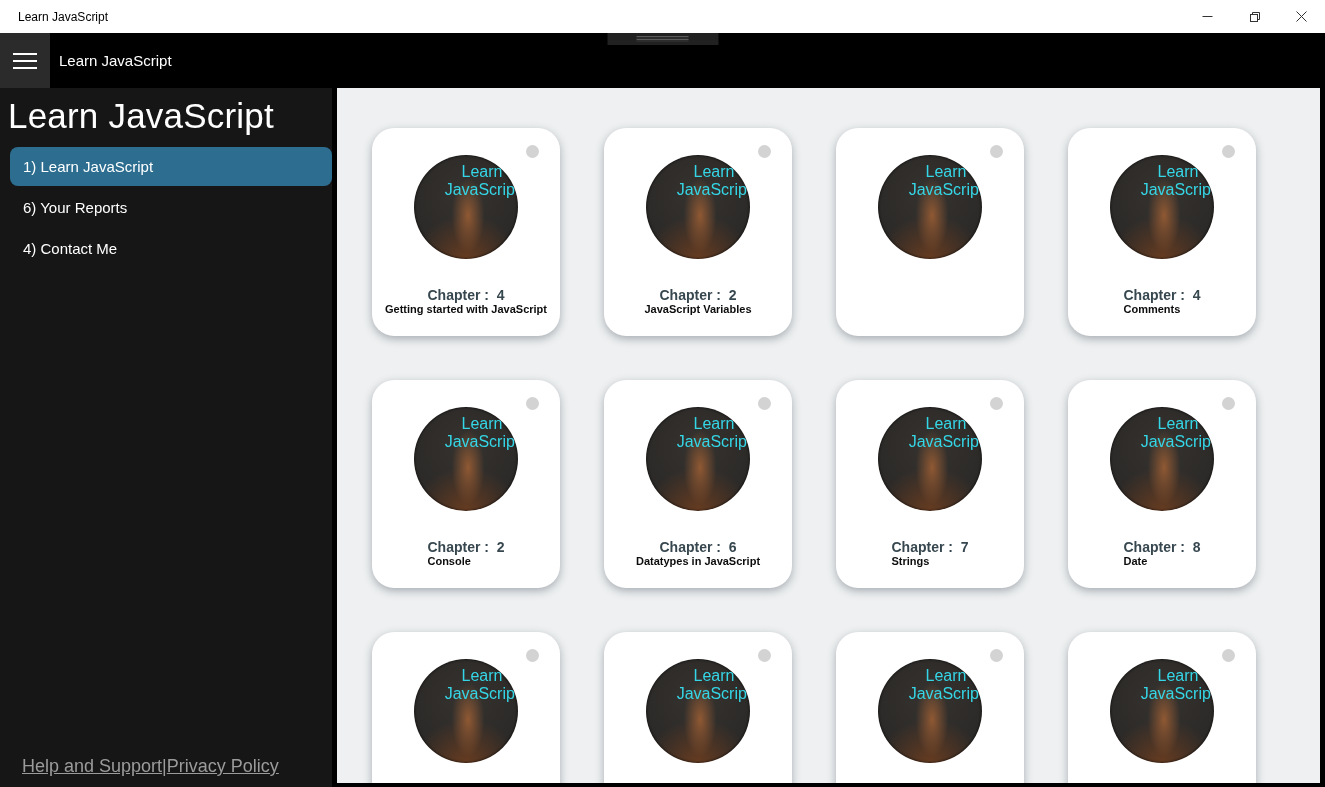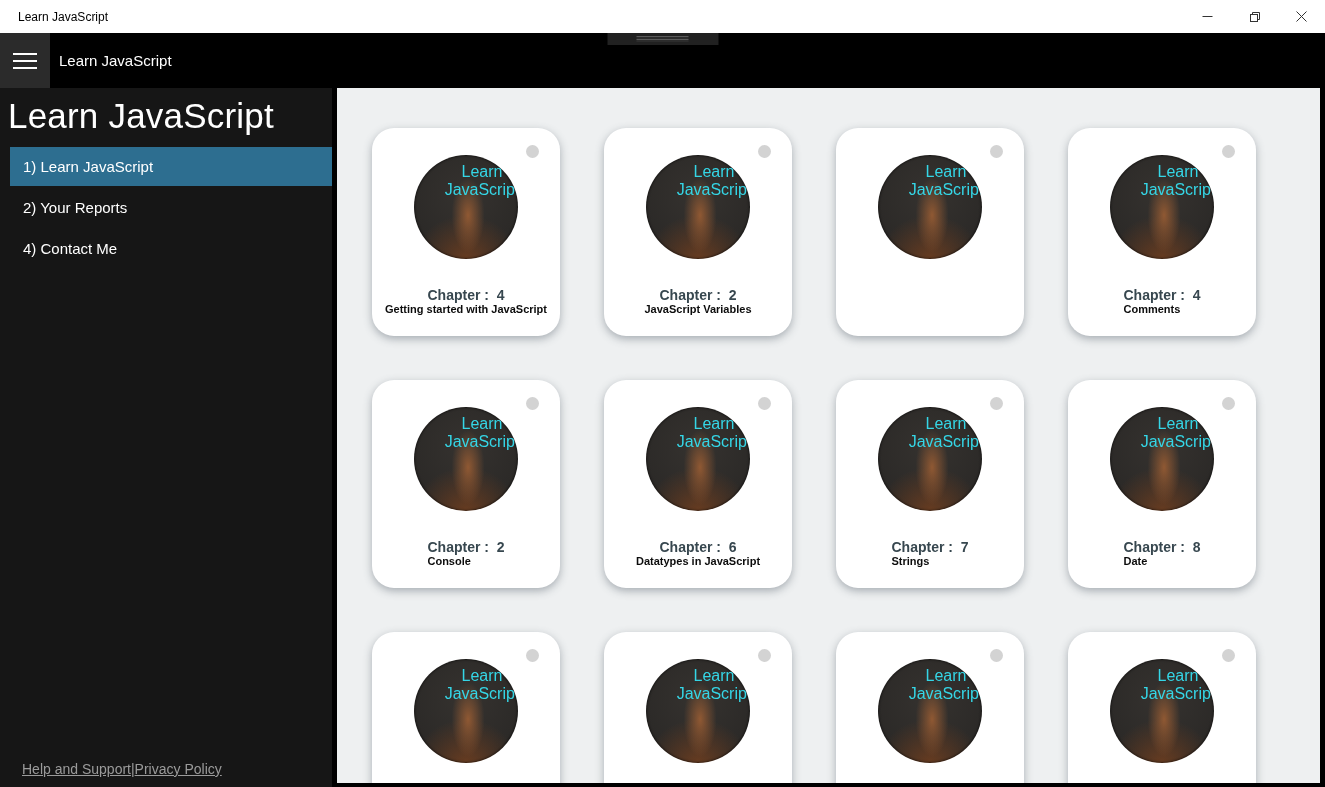--- a/index.html
+++ b/index.html
@@ -52,23 +52,23 @@
   }
   .sidebar-heading {
     font-size:35px; font-weight:300; line-height:44px; color:#fff;
     margin:6px 0 0 8px; letter-spacing:.2px;
   }
   .sidebar-nav { margin:9px 0 0 10px; list-style:none; }
   .sidebar-item {
     height:39px; margin-bottom:2px; display:flex; align-items:center;
     padding-left:13px; font-size:15px; color:#fff; cursor:pointer;
   }
-  .sidebar-item.selected { background:var(--accent,#2d6e90); }
+  .sidebar-item.selected { background:var(--accent,#2d6e90);border-radius:8px; }
   .sidebar-footer {
-    position:absolute; bottom:10px; left:22px; font-size:14px; color:#9b9b9b;
+    position:absolute; bottom:10px; left:22px; font-size:18px; color:#9b9b9b;
   }
   .sidebar-footer a { color:#9b9b9b; text-decoration:underline; cursor:pointer; }
   .footer-sep { text-decoration:none; }
 
   
   .content {
     position:absolute; top:88px; left:337px; width:983px; height:695px;
     background:var(--content-bg,#eef0f1); overflow:hidden;
   }
   .chapter-grid {
@@ -156,21 +156,21 @@
   </div>
 </div>
 
 <div class="sidebar">
   <div class="sidebar-heading">Learn JavaScript</div>
   <ul class="sidebar-nav">
       <li class="sidebar-item selected">
     <span>1) Learn JavaScript</span>
   </li>
       <li class="sidebar-item">
-    <span>2) Your Reports</span>
+    <span>6) Your Reports</span>
   </li>
       <li class="sidebar-item">
     <span>4) Contact Me</span>
   </li>
     </ul>
   <div class="sidebar-footer">
     <a>Help and Support</a><span class="footer-sep">|</span><a>Privacy Policy</a>
   </div>
 </div>
 

